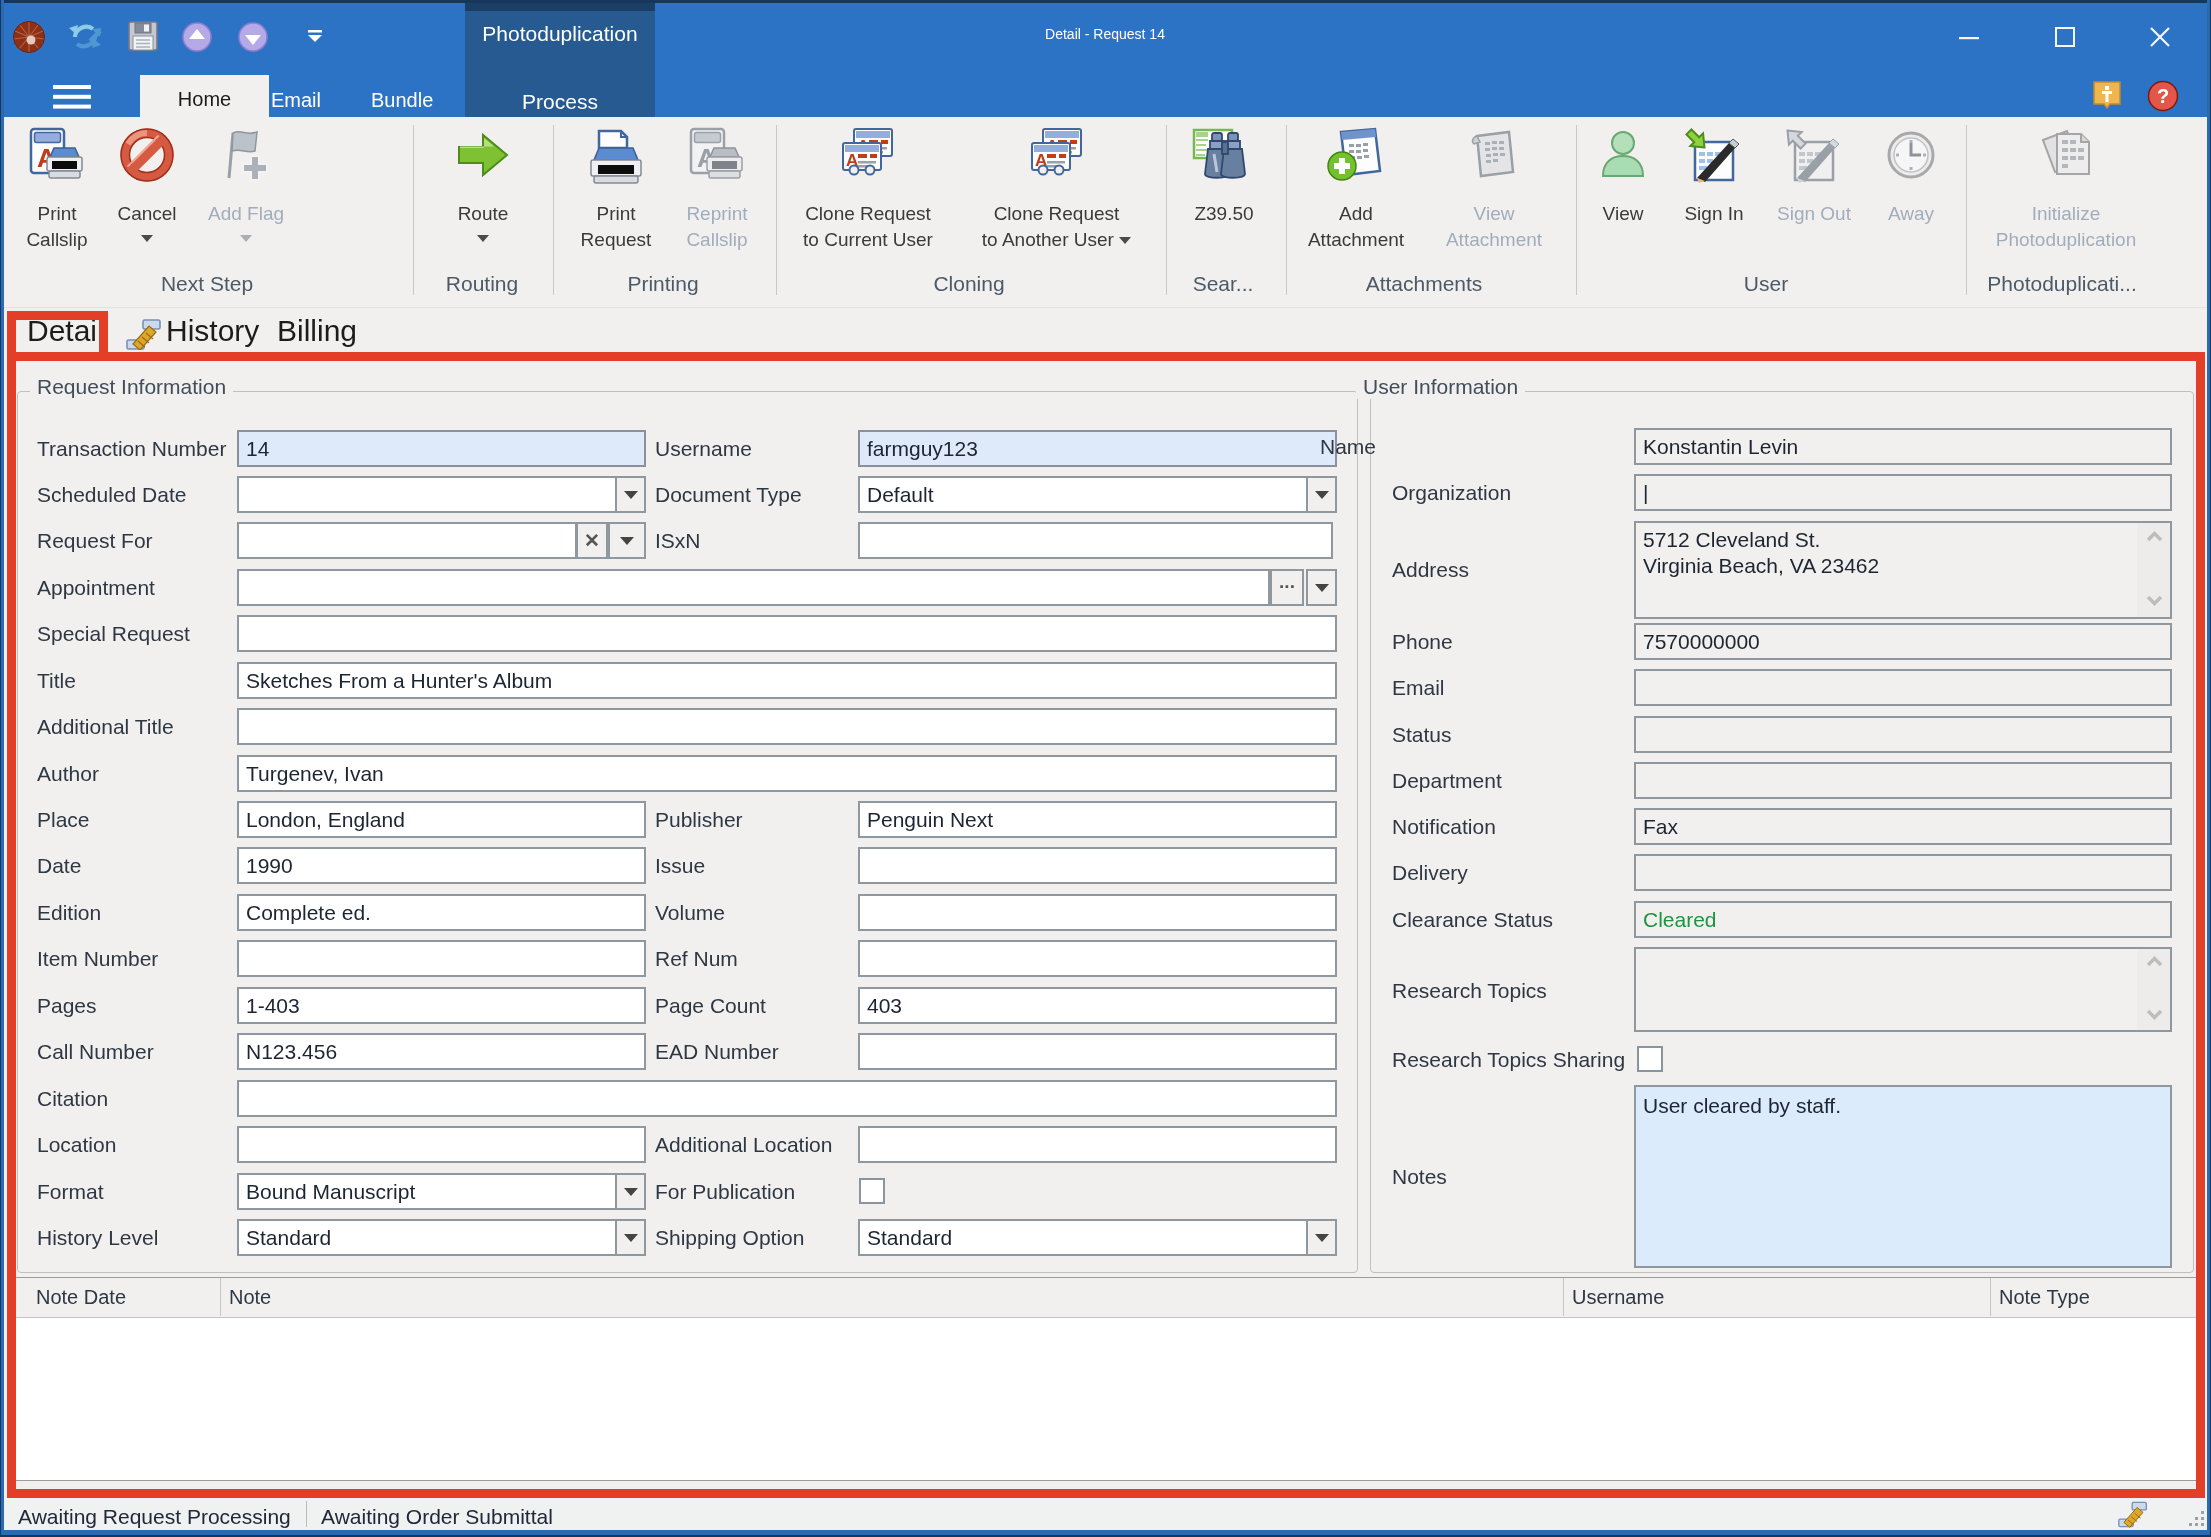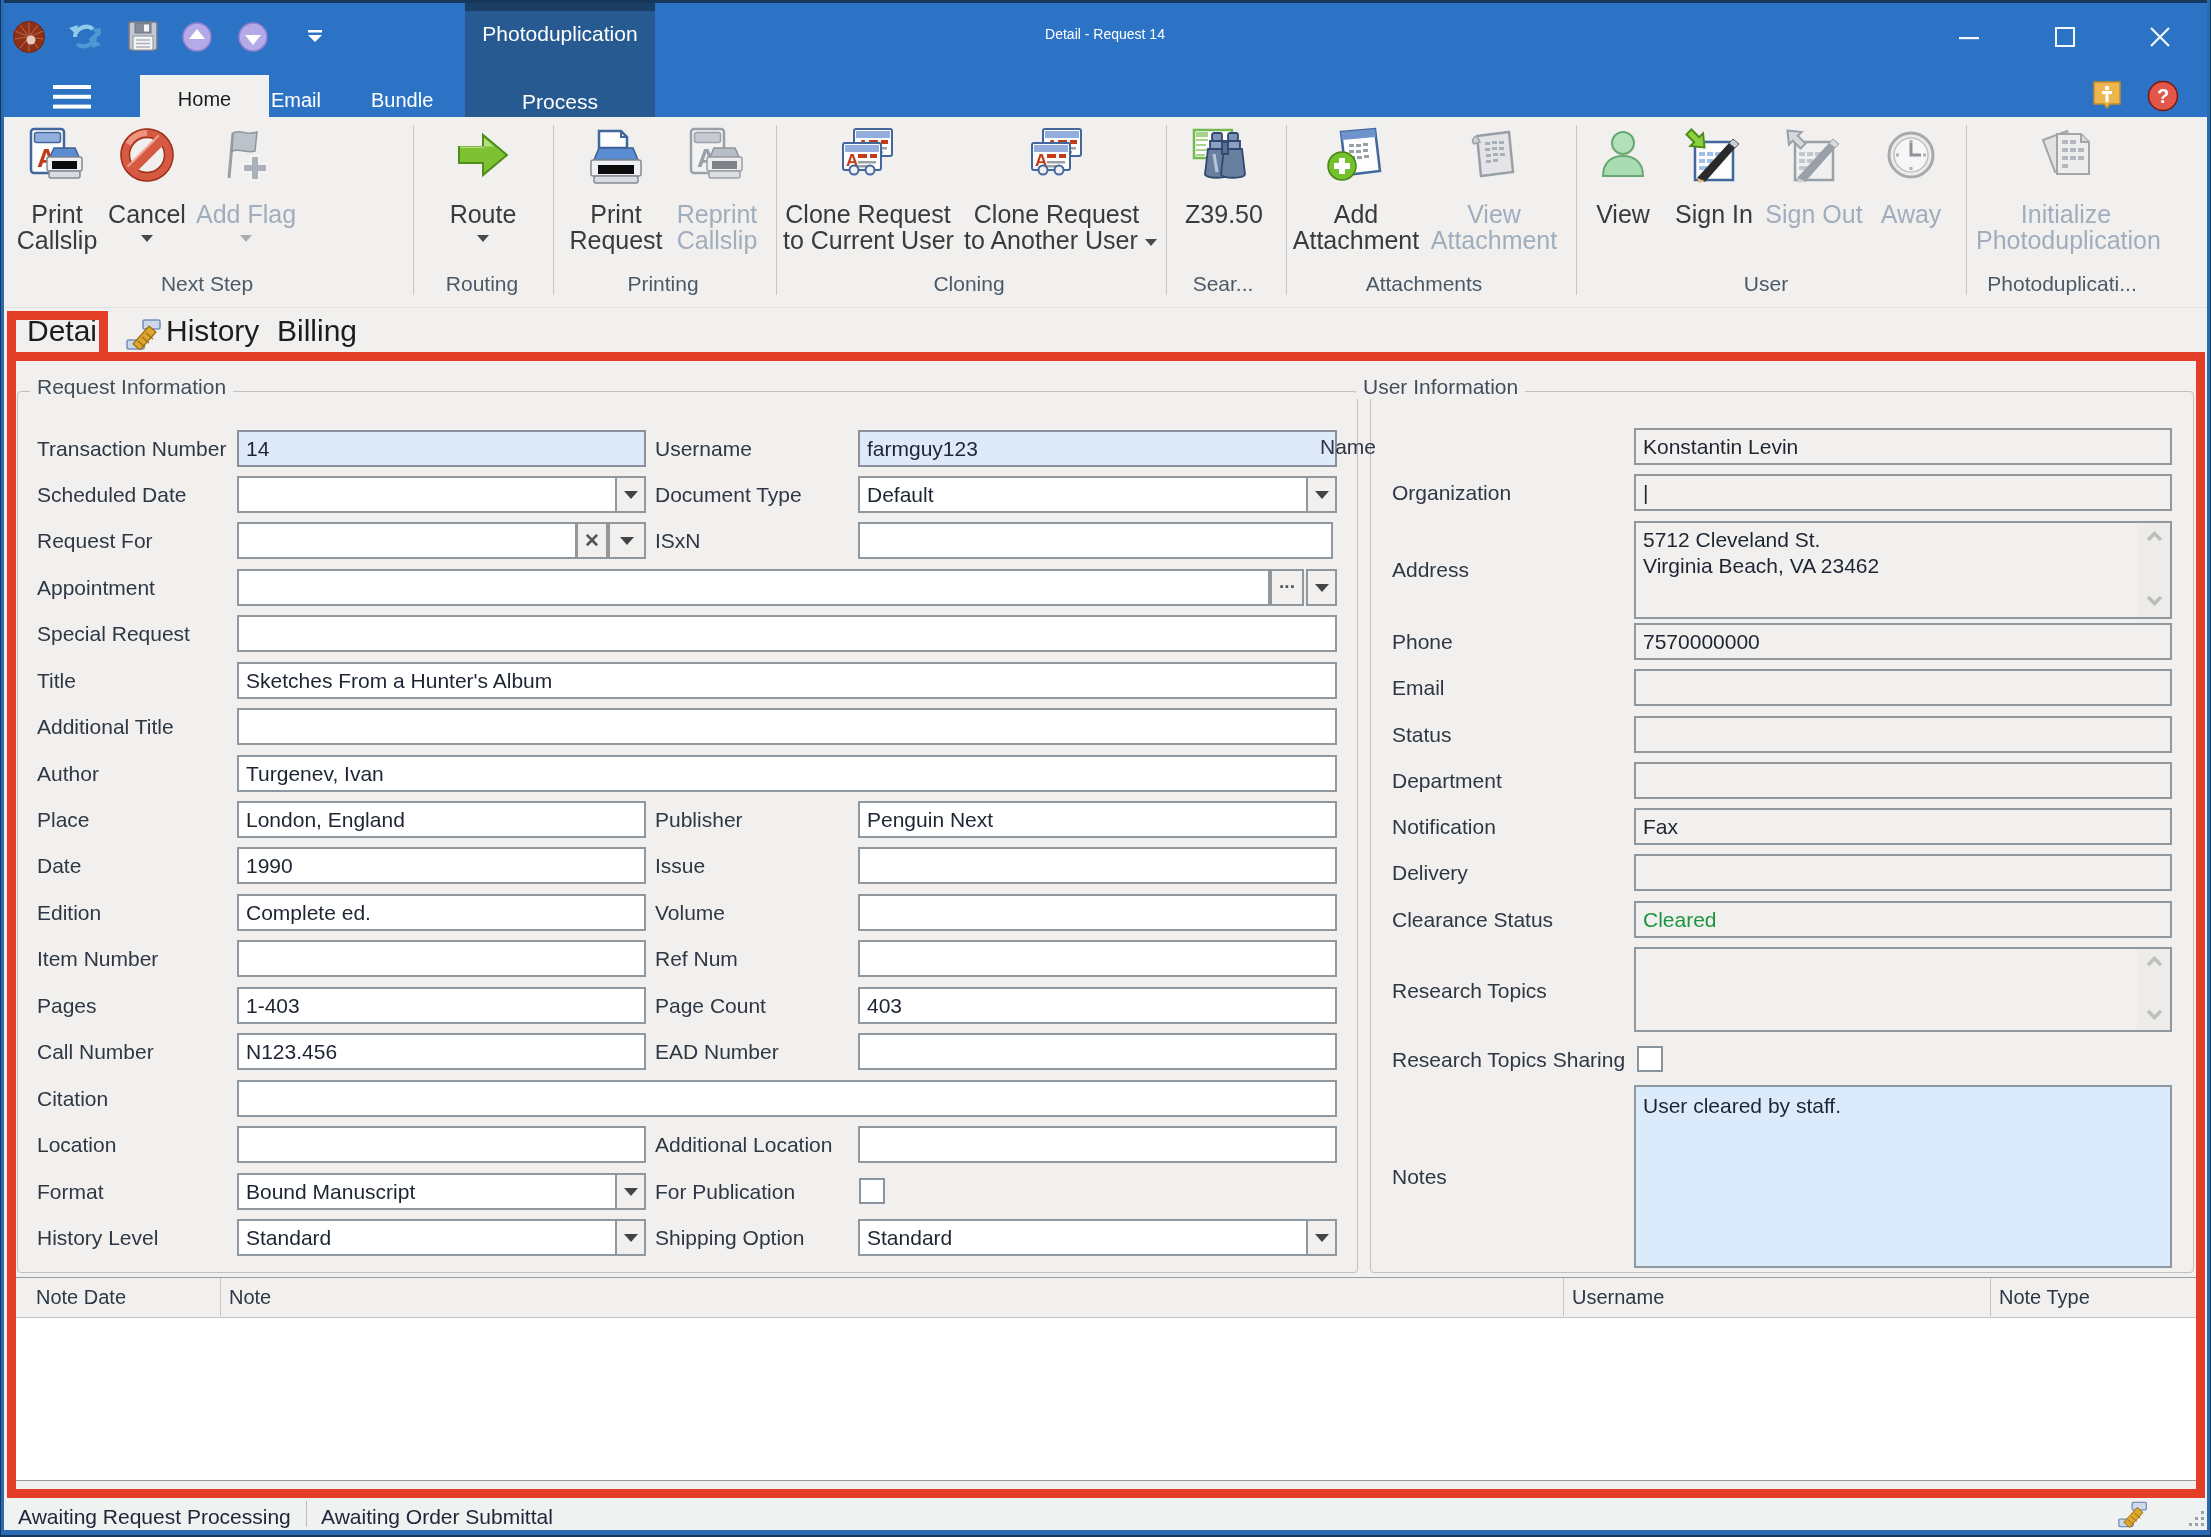--- a/index.html
+++ b/index.html
@@ -12,21 +12,21 @@
 #ctxtab .t1{position:absolute;left:0;top:19px;width:190px;text-align:center;color:#fff;font-size:21px;}
 #ctxtab .t2{position:absolute;left:0;top:87px;width:190px;text-align:center;color:#fff;font-size:21px;}
 #wtitle{position:absolute;left:800px;top:26px;width:610px;text-align:center;color:#fff;font-size:14px;}
 .tabtxt{position:absolute;top:89px;color:#fff;font-size:20px;}
 #hometab{position:absolute;left:140px;top:75px;width:129px;height:42px;background:#f1f0ee;}
 #hometab span{display:block;text-align:center;margin-top:13px;color:#1b1b1b;font-size:20px;}
 
 #ribbon{position:absolute;left:0;top:117px;width:2211px;height:190px;background:#f1f0ee;border-bottom:1px solid #cecdcc;}
 .rbtn{position:absolute;top:3px;text-align:center;}
 .rbtn .ic{display:block;margin:6px auto 0;}
-.rbtn .lb{font-size:25px;line-height:26px;color:#3a3a3a;white-space:nowrap;margin-top:13px;}
+.rbtn .lb{font-size:19px;line-height:26px;color:#3a3a3a;white-space:nowrap;margin-top:13px;}
 .rbtn.dis .lb{color:#a0adbd;}
 .vsep{position:absolute;top:8px;width:1px;height:170px;background:#c9c8c7;}
 .glabel{position:absolute;top:155px;font-size:21px;color:#4c5a68;text-align:center;white-space:nowrap;}
 .dar{display:inline-block;width:0;height:0;border-left:6px solid transparent;border-right:6px solid transparent;border-top:7px solid #4a4a4a;vertical-align:middle;}
 .rbtn.dis .dar{border-top-color:#a9aeb4;}
 
 #subtabs{position:absolute;left:0;top:307px;width:2211px;height:45px;background:#f1f0ee;border-top:1px solid #e3e2e1;}
 #subtabs .st{position:absolute;top:0;height:45px;font-size:30px;color:#1c1c1c;line-height:45px;}
 
 #content{position:absolute;left:0;top:352px;width:2211px;height:1146px;background:#f1f0ee;}

